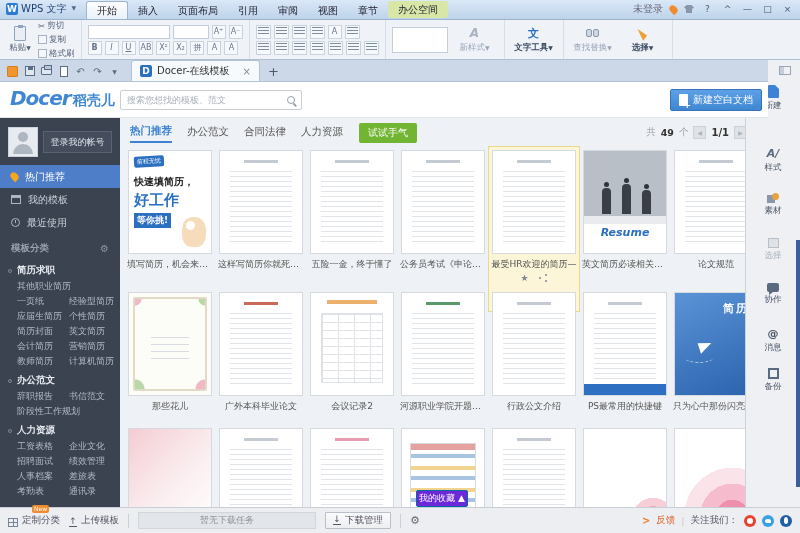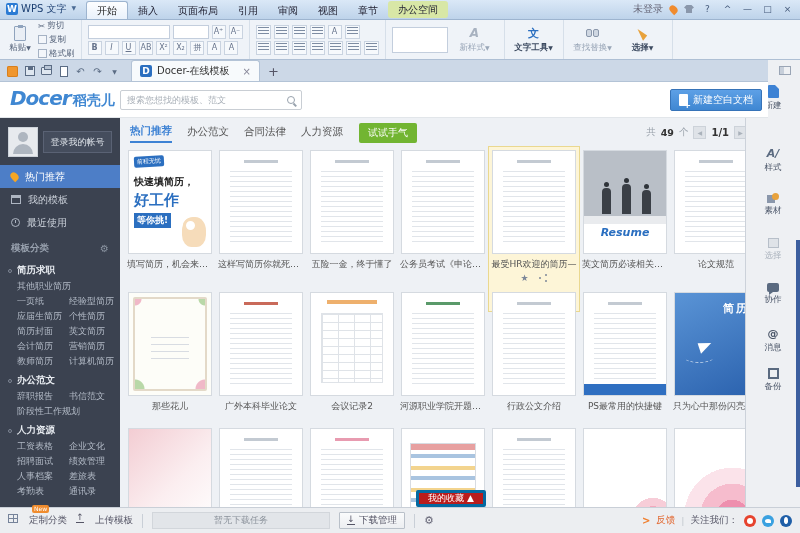--- a/index.html
+++ b/index.html
@@ -136,21 +136,21 @@
   .tg{position:absolute;left:10px;right:10px;top:20px;bottom:12px;border:1px solid #dfe3e8;background:repeating-linear-gradient(180deg,#dfe3e8 0 1px,transparent 1px 8px),repeating-linear-gradient(90deg,#dfe3e8 0 1px,transparent 1px 16px)}
   .ps-foot{position:absolute;bottom:0;left:0;right:0;height:11px;background:#2f6fc1}
   .th-dream{background:linear-gradient(155deg,#5a94d6,#2b62ae)}
   .dream-txt{position:absolute;top:8px;right:8px;color:#fff;font-size:11px;font-weight:bold;letter-spacing:2px}
   .plane{position:absolute;top:48px;left:24px;width:0;height:0;border-left:13px solid #fff;border-top:4px solid transparent;border-bottom:7px solid transparent;transform:rotate(-18deg)}
   .trail{position:absolute;top:60px;left:10px;width:28px;height:10px;border-bottom:1px dashed rgba(255,255,255,.7);border-radius:0 0 50% 50%}
   .th-p1{background:linear-gradient(135deg,#f3cdd3,#fbeef0 55%,#fff)}
   .tg4{position:absolute;left:8px;right:8px;top:14px;bottom:0;border:1px solid #d8dce2;background:linear-gradient(180deg,#e7a0a0 0 6px,transparent 6px),repeating-linear-gradient(180deg,#f3d48e 0 4px,#fff 4px 10px,#a9c4e0 10px 14px,#fff 14px 22px)}
   .pink-bloom{position:absolute;right:-8px;bottom:-8px;width:42px;height:42px;background:radial-gradient(circle,#f3a9bd 0 40%,#f7cdd8 40% 68%,transparent 68%)}
   .th-p7{background:radial-gradient(circle at 70% 85%,#ee8fae 0 16px,#f6bccd 16px 32px,#fbe3ea 32px 48px,#fff 48px)}
-  .fav-btn{position:absolute;left:296px;top:372px;width:70px;height:17px;background:#b91c1c;border:3px solid #0369a1;border-radius:2px;color:#fff;font-size:9px;display:flex;align-items:center;justify-content:center;z-index:6}
+  .fav-btn{position:absolute;left:296px;top:372px;width:52px;height:17px;background:#6d28d9;border:1px solid #0369a1;border-radius:2px;color:#fff;font-size:9px;display:flex;align-items:center;justify-content:center;z-index:6}
 
   
   .vscroll{position:absolute;top:118px;left:757px;width:11px;bottom:26px;background:#e8ebee;border-left:1px solid #dcdfe3;z-index:11}
   .vthumb{position:absolute;top:8px;left:2px;width:7px;height:52px;background:#c6ccd3;border-radius:3px}
 
   
   .rightbar{position:absolute;top:60px;right:0;width:55px;bottom:26px;background:#eef0f3;border-left:1px solid #ccd2da;z-index:12}
   .rb-top-ic{position:absolute;top:6px;right:9px;width:12px;height:9px;border:1px solid #9aa5b5;background:linear-gradient(90deg,#c7cfda 0 4px,transparent 4px)}
   .rb-item{position:absolute;left:0;width:100%;display:flex;flex-direction:column;align-items:center;gap:2px;color:#4a5568;font-size:8.5px}
   .rb-item.dis{color:#aab2bd}
@@ -163,21 +163,21 @@
   .rb-sel{width:11px;height:10px;border:1px solid #b7bfc9;background:#dfe3e8}
   .rb-bub{width:12px;height:9px;background:#5a6a80;border-radius:2px;position:relative}
   .rb-bub::after{content:"";position:absolute;bottom:-3px;left:2px;border-style:solid;border-width:3px 4px 0 0;border-color:#5a6a80 transparent transparent transparent}
   .rb-at{font-weight:bold;font-size:11px;line-height:12px;color:#4a5568}
   .rb-bk{width:11px;height:11px;background:#5a6a80;position:relative}
   .rb-bk::after{content:"";position:absolute;inset:2px;background:#eef0f3}
   .bluebar{position:absolute;right:0;top:180px;width:4px;height:247px;background:#3c5e9e}
 
   
   .bottombar{position:absolute;left:0;right:0;bottom:0;height:26px;background:#eceef1;border-top:1px solid #c9cfd7;display:flex;align-items:center;padding:0 8px;gap:9px;font-size:9.5px;color:#556;z-index:31}
-  .bb-item{display:flex;align-items:flex-start;gap:11px;position:relative}
+  .bb-item{display:flex;align-items:flex-end;gap:4px;position:relative}
   .new-badge{position:absolute;top:-9px;left:24px;background:#f08c2e;color:#fff;font-size:6px;padding:0 2px;border-radius:2px;line-height:8px}
   .bb-grid{width:10px;height:9px;border:1px solid #76839a;background:linear-gradient(90deg,transparent 0 4px,#76839a 4px 5px,transparent 5px),linear-gradient(180deg,transparent 0 3px,#76839a 3px 4px,transparent 4px)}
   .up-ic,.dl-ic{display:inline-flex;flex-direction:column;align-items:center;line-height:7px;font-size:9px;color:#556}
   .up-ic i,.dl-ic i{font-style:normal}
   .ic-bar{width:8px;height:1px;background:#556;margin-top:1px}
   .vsep{width:1px;height:14px;background:#c9cfd7}
   .notask{width:178px;height:17px;background:#e2e5e9;border:1px solid #d2d6db;color:#8a919a;display:flex;align-items:center;justify-content:center;font-size:9px}
   .dl-btn{height:17px;border:1px solid #b9c0c9;background:linear-gradient(#fafbfc,#eceef1);display:flex;align-items:center;gap:4px;padding:0 7px;color:#556;border-radius:1px}
   .gear-b{font-size:11px;color:#667}
   .bb-right{margin-left:auto;display:flex;align-items:center;gap:6px}

